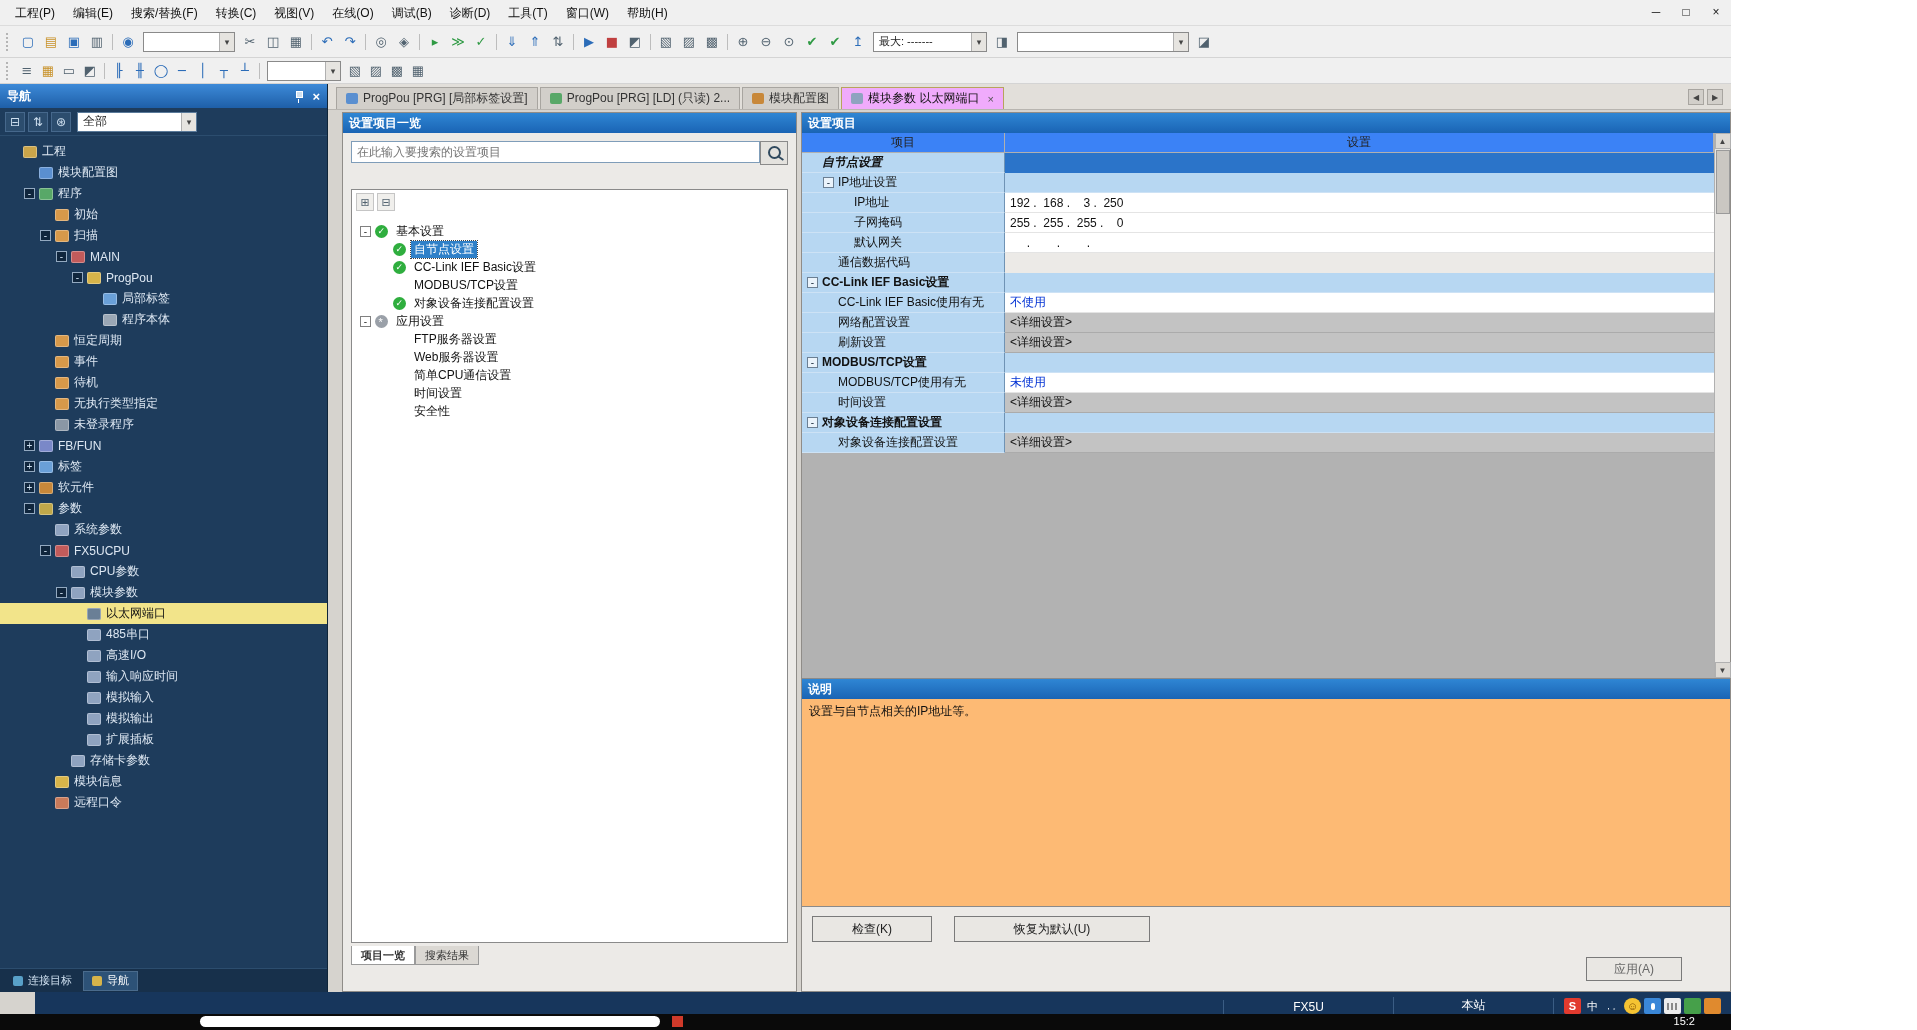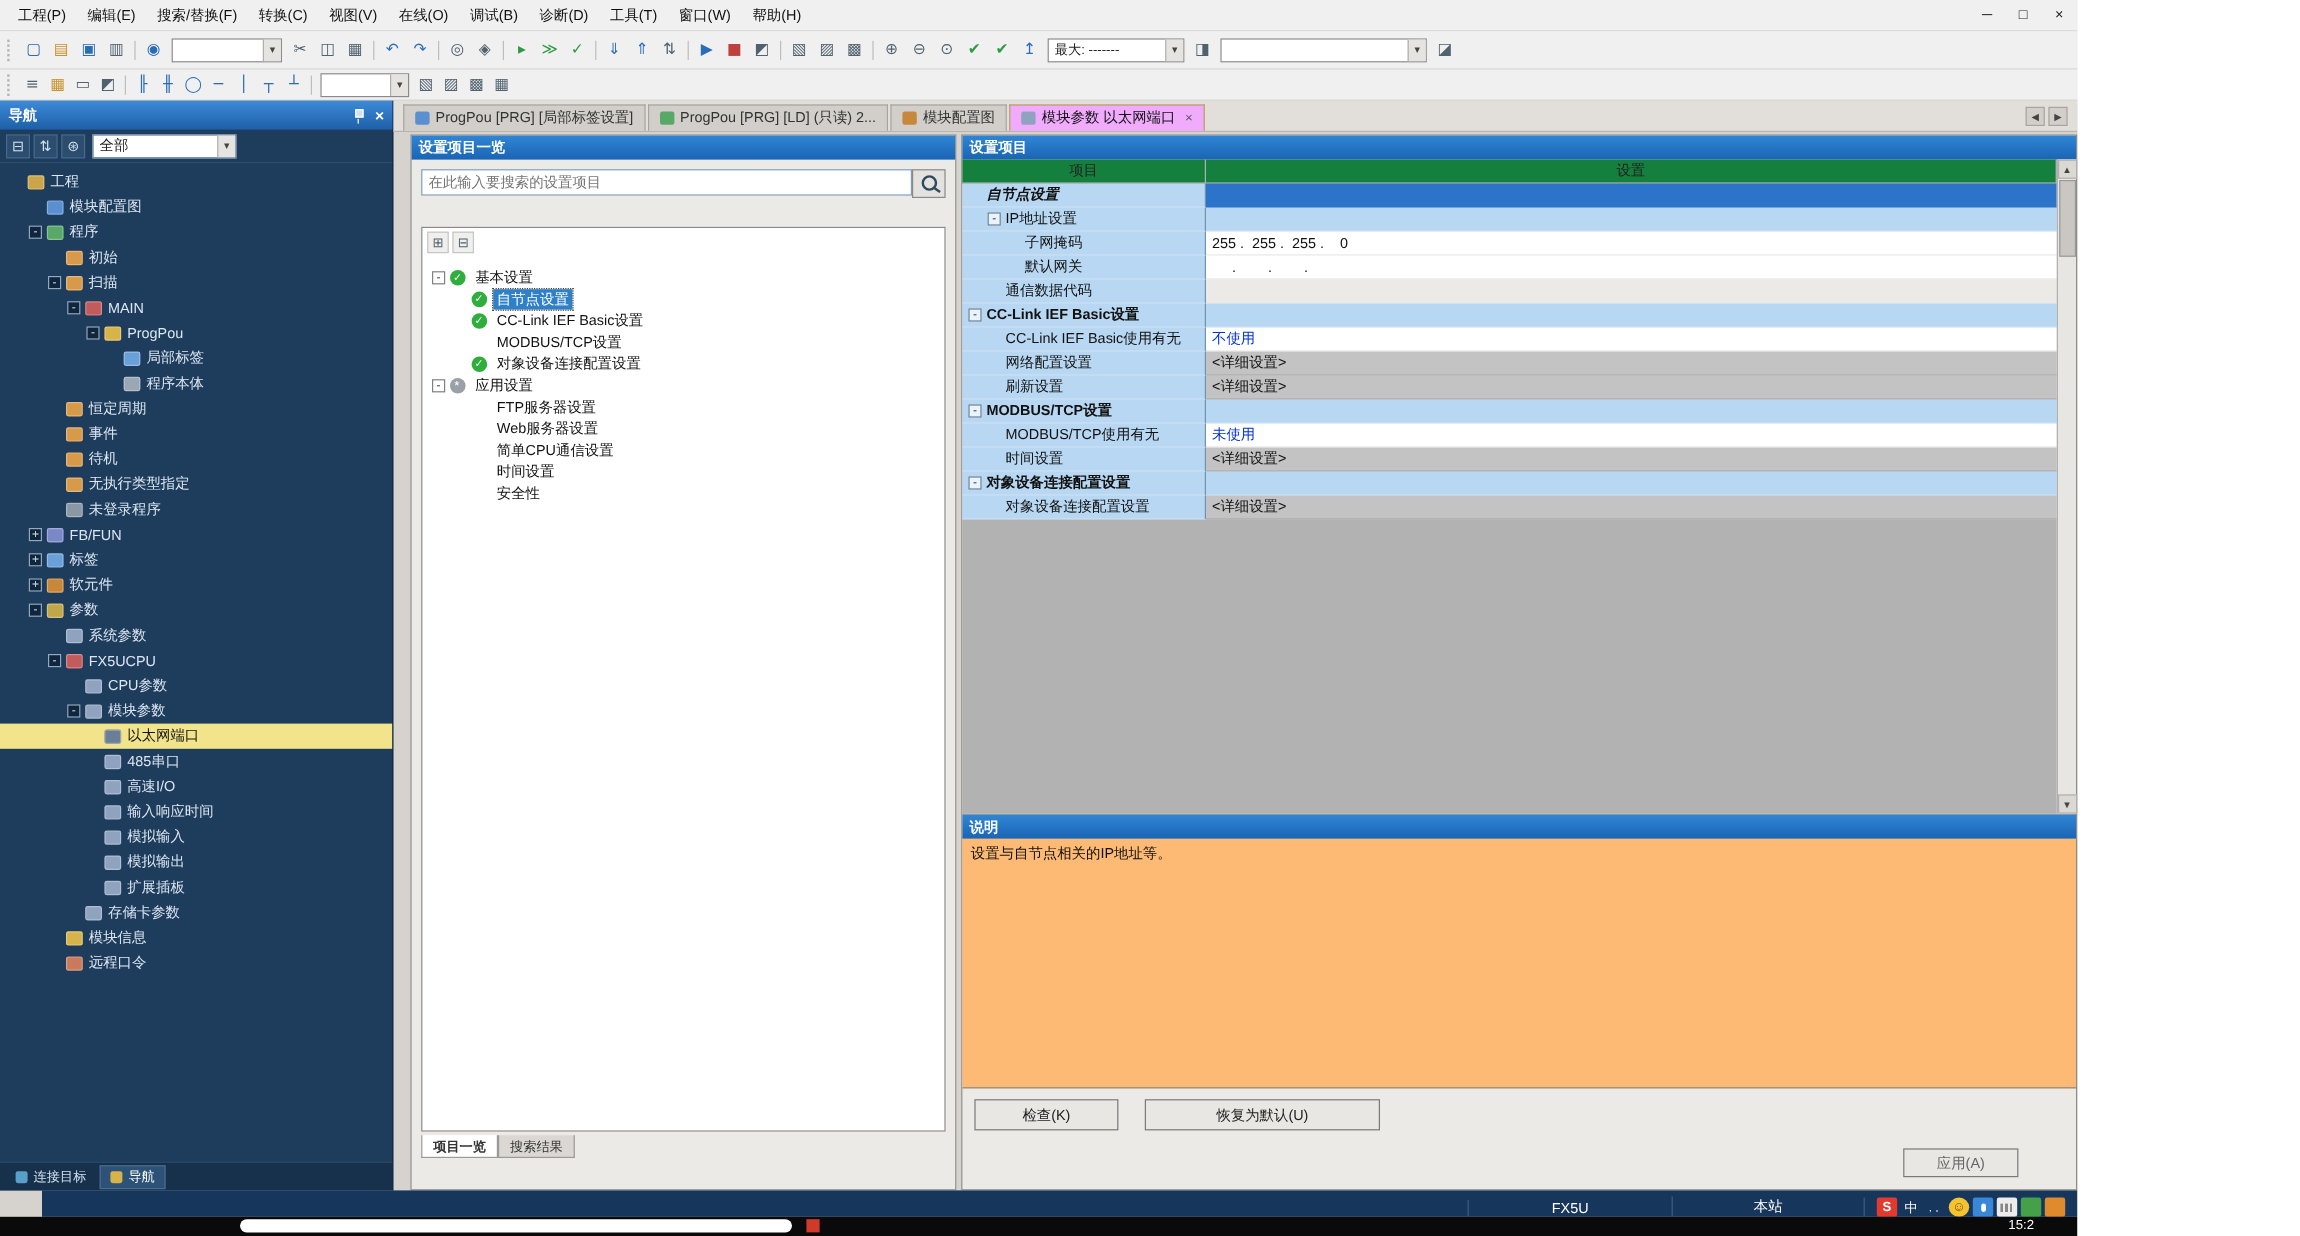--- a/index.html
+++ b/index.html
@@ -117,21 +117,21 @@
   .slabel { padding:0 3px; }
   .list-row[data-sel="1"] .slabel { background:#2f80c8; color:#fff; outline:1px dotted #444; }
   .list-tabs { height:22px; flex:none; display:flex; align-items:flex-end; padding:3px 8px 0; }
   .list-tab { height:19px; padding:0 9px; font-size:11px; border:1px solid #9a9a9a; border-top:none; background:#dbd8d3; display:flex; align-items:center; color:#333; }
   .list-tab[data-active="1"] { background:#fff; font-weight:bold; }
   .list-bottom-pad { height:26px; flex:none; }
 
   
   .table-area { height:546px; flex:none; display:flex; border-bottom:1px solid #8a8a8a; min-width:0; }
   .tbody { flex:1; display:flex; flex-direction:column; min-width:0; }
-  .thead { height:20px; flex:none; display:flex; background:#15803d; }
+  .thead { height:20px; flex:none; display:flex; background:#3b82f6; }
   .th { display:flex; align-items:center; just-content:center; justify-content:center; color:#222; border-right:1px solid #b0b0b0; border-bottom:1px solid #b0b0b0; }
   .th-item { width:203px; flex:none; }
   .th-setting { flex:1; }
   .trow { height:20px; flex:none; display:flex; }
   .tcell-item { width:203px; flex:none; background:#b7d7f2; border-right:1px solid #6f93b5; border-bottom:1px solid #cde2f5; display:flex; align-items:center; color:#111; white-space:nowrap; overflow:hidden; }
   .tcell-item[data-depth="0"]{padding-left:5px;} .tcell-item[data-depth="1"]{padding-left:21px;} .tcell-item[data-depth="2"]{padding-left:37px;}
   .twisty2 { width:11px; height:11px; border:1px solid #6b7f93; background:#eaf3fb; color:#234; font-size:10px; line-height:9px; text-align:center; margin-right:4px; flex:none; visibility:hidden; }
   .twisty2::before { content:attr(data-box); }
   .twisty2[data-box="-"], .twisty2[data-box="+"] { visibility:visible; }
   .trow[data-variant="group"] .tlabel, .trow[data-variant="groupi"] .tlabel { font-weight:bold; }
@@ -731,20 +731,29 @@
                   <span class="val" data-name="setting-value"></span>
                 </div>
               </div>
                 <div class="trow" data-name="settings-row" data-vstyle="blue">
                 <div class="tcell-item" data-name="setting-item-cell" data-depth="1">
                   <span class="twisty2" data-name="expand-toggle-icon" data-box="-"></span>
                   <span class="tlabel" data-name="setting-item-label">IP地址设置</span>
                 </div>
                 <div class="tcell-val" data-name="setting-value-cell">
                   <span class="val" data-name="setting-value"></span>
+                </div>
+              </div>
+                <div class="trow" data-name="settings-row">
+                <div class="tcell-item" data-name="setting-item-cell" data-depth="2">
+                  <span class="twisty2" data-name="expand-toggle-icon"></span>
+                  <span class="tlabel" data-name="setting-item-label">IP地址</span>
+                </div>
+                <div class="tcell-val" data-name="setting-value-cell">
+                  <span class="val" data-name="setting-value">192 .  168 .    3 .  250</span>
                 </div>
               </div>
                 <div class="trow" data-name="settings-row">
                 <div class="tcell-item" data-name="setting-item-cell" data-depth="2">
                   <span class="twisty2" data-name="expand-toggle-icon"></span>
                   <span class="tlabel" data-name="setting-item-label">子网掩码</span>
                 </div>
                 <div class="tcell-val" data-name="setting-value-cell">
                   <span class="val" data-name="setting-value">255 .  255 .  255 .    0</span>
                 </div>

